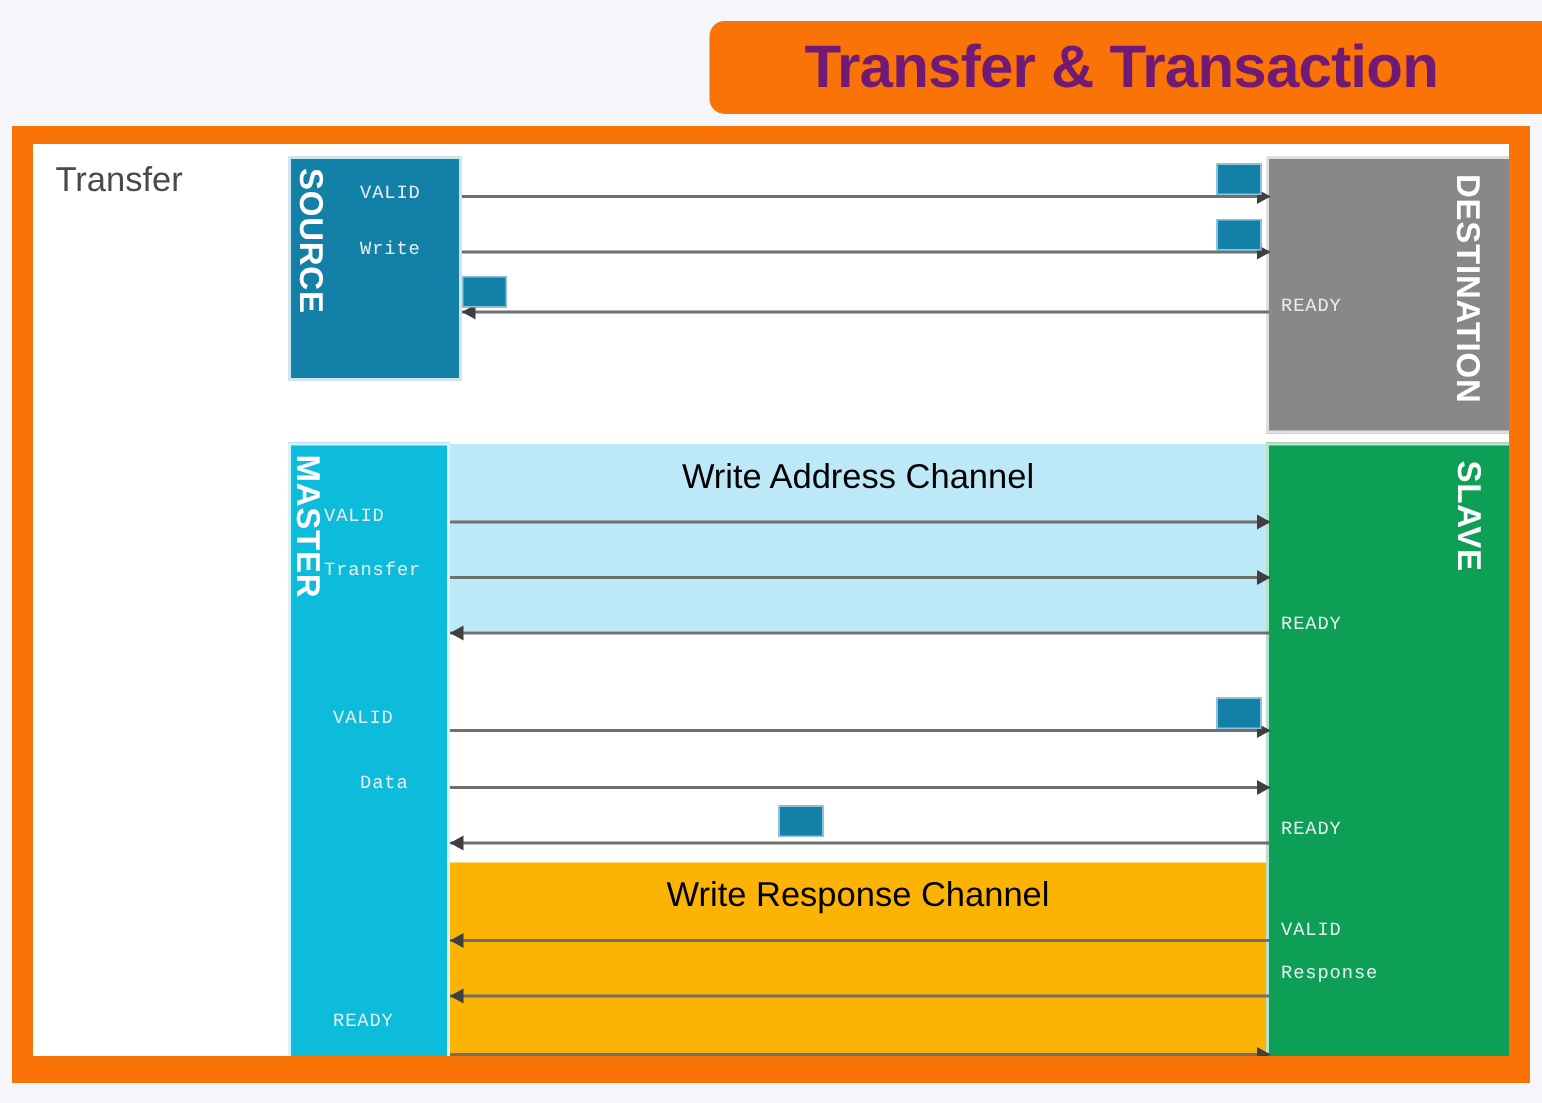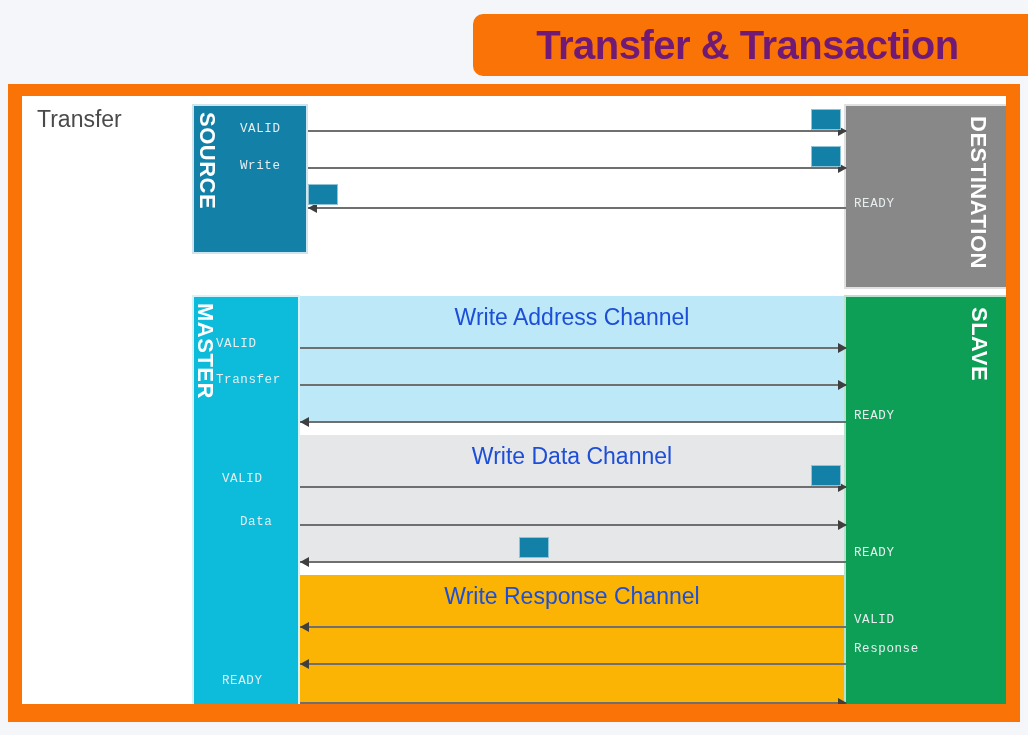--- a/index.html
+++ b/index.html
@@ -126,21 +126,21 @@
     width: 544px;
     box-sizing: border-box;
   }
   .band .band-title {
     position: absolute;
     top: 8px;
     left: 0;
     right: 0;
     text-align: center;
     font-size: 23px;
-    color: #1d4ed8;
+    color: #000000;
     font-family: "Liberation Sans", sans-serif;
   }
   #band-waddr { top: 200px; height: 125px; background: #bde8f7; }
   #band-wdata { top: 339px; height: 128px; background: #e6e7e9; }
   #band-wresp { top: 479px; height: 128px; background: #fbb403; padding-left: 28px; }
 
   
   .arrow-line {
     position: absolute;
     height: 2px;
@@ -225,23 +225,20 @@
 
     <div class="arrow-line" style="left:278px; top:251px; width:546px;"></div>
     <div class="arrow-head right" style="left:816px; top:247px;"></div>
 
     <div class="arrow-line" style="left:278px; top:288px; width:546px;"></div>
     <div class="arrow-head right" style="left:816px; top:284px;"></div>
 
     <div class="arrow-line" style="left:278px; top:325px; width:546px;"></div>
     <div class="arrow-head left" style="left:278px; top:321px;"></div>
 
-    <div class="band" id="band-wdata">
-      <div class="band-title">Write Data Channel</div>
-    </div>
 
     <div class="arrow-line" style="left:278px; top:390px; width:546px;"></div>
     <div class="arrow-head right" style="left:816px; top:386px;"></div>
     <div class="marker" style="left:789px; top:369px;"></div>
 
     <div class="arrow-line" style="left:278px; top:428px; width:546px;"></div>
     <div class="arrow-head right" style="left:816px; top:424px;"></div>
 
     <div class="arrow-line" style="left:278px; top:465px; width:546px;"></div>
     <div class="arrow-head left" style="left:278px; top:461px;"></div>

